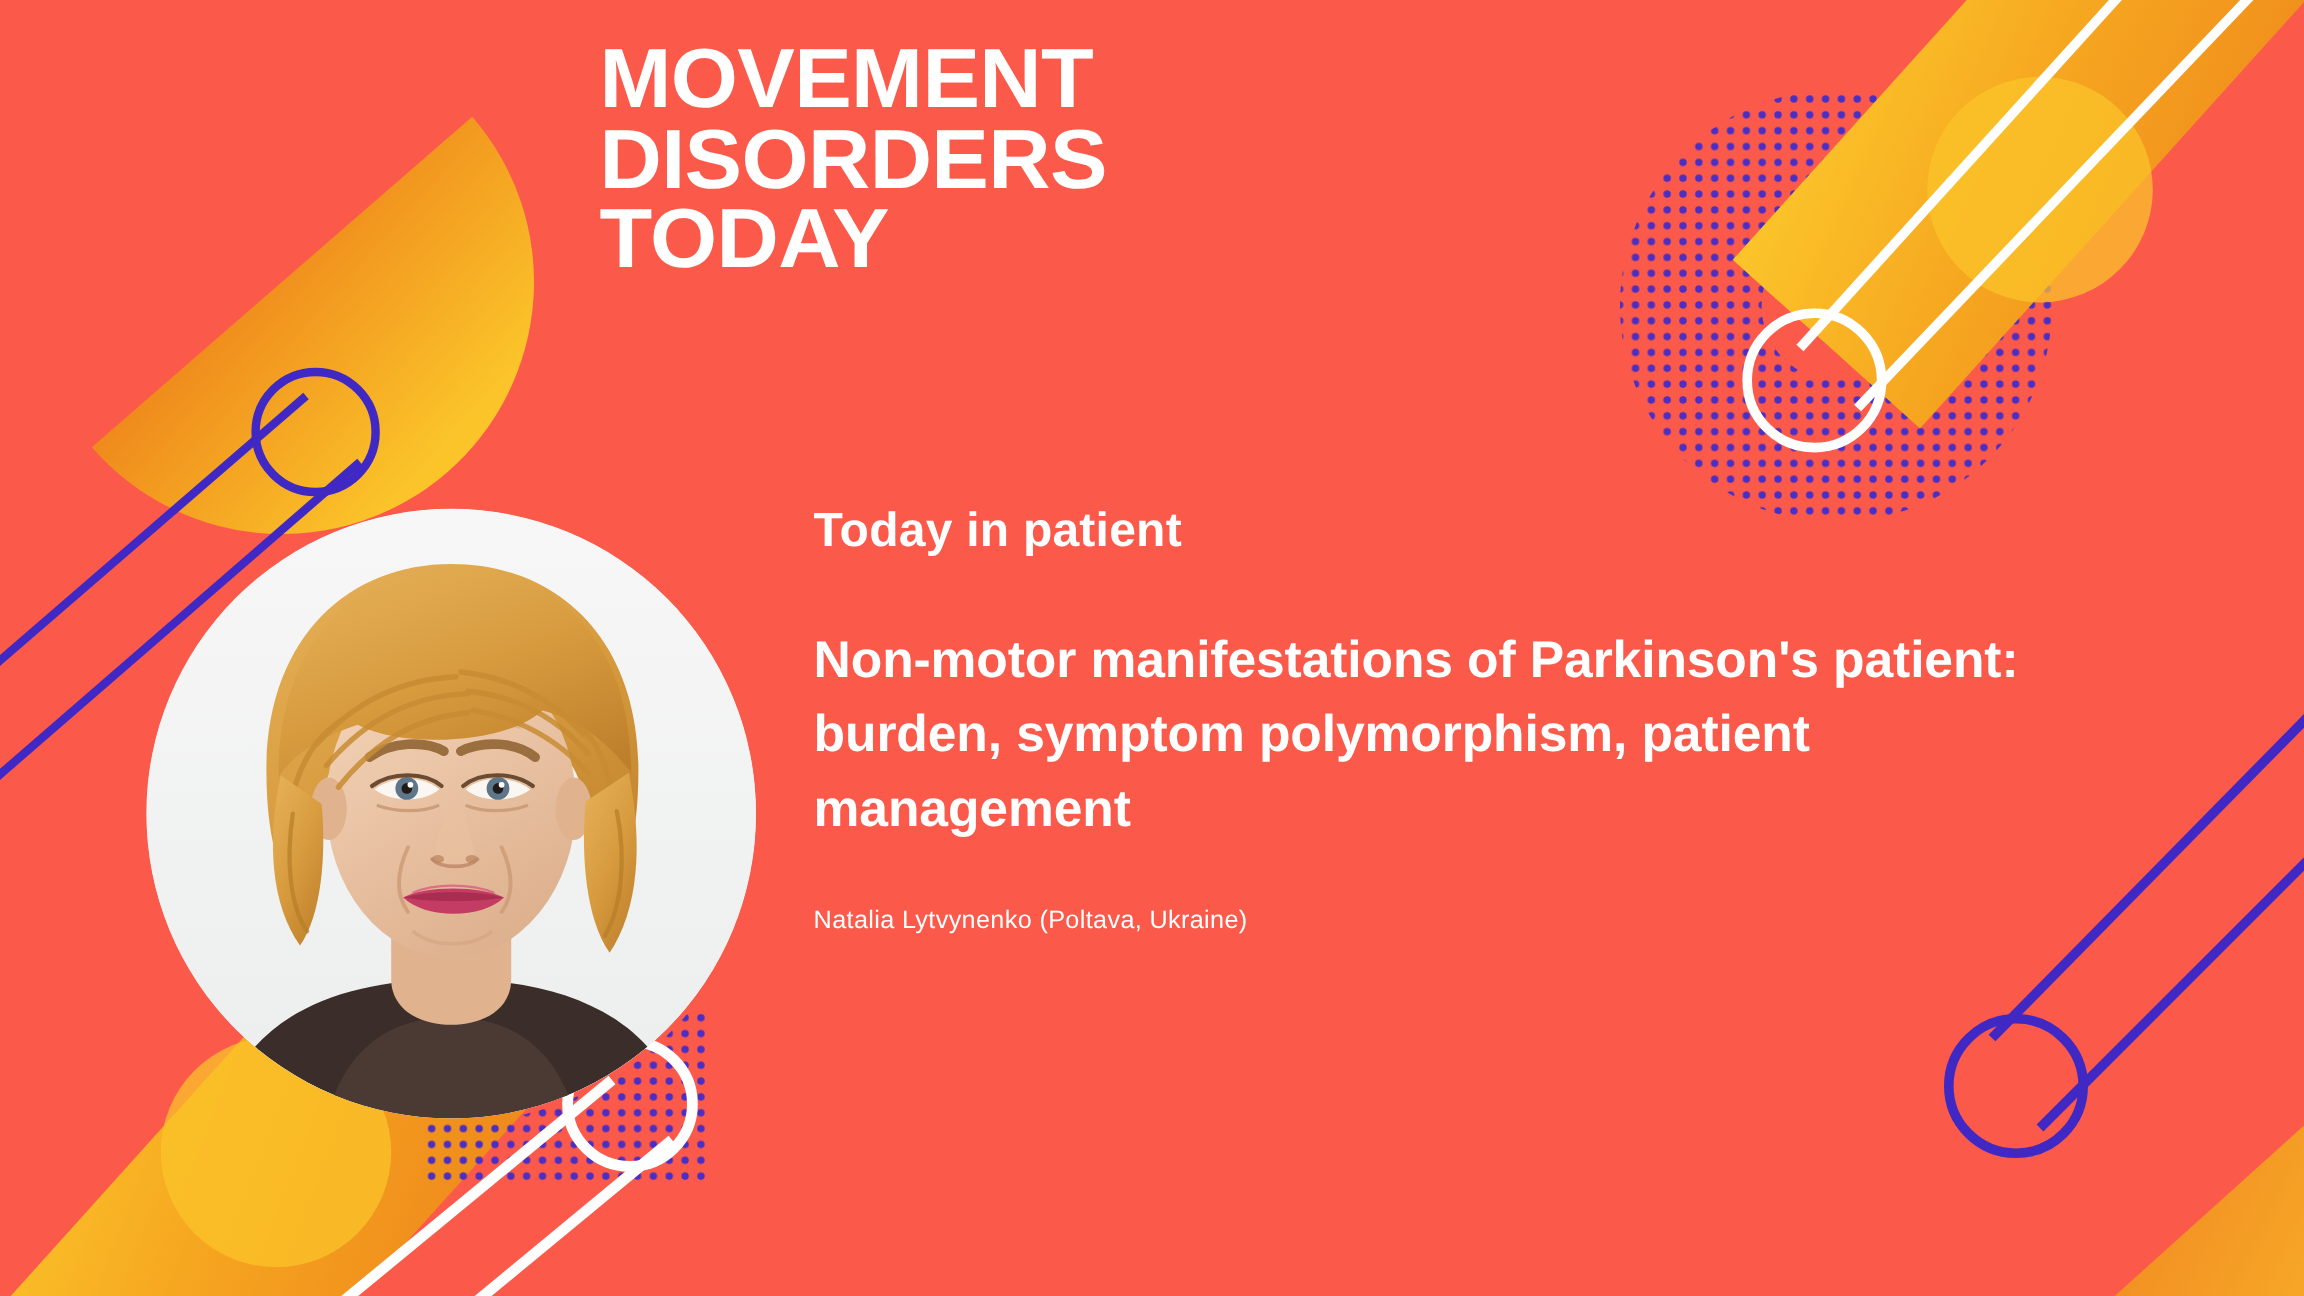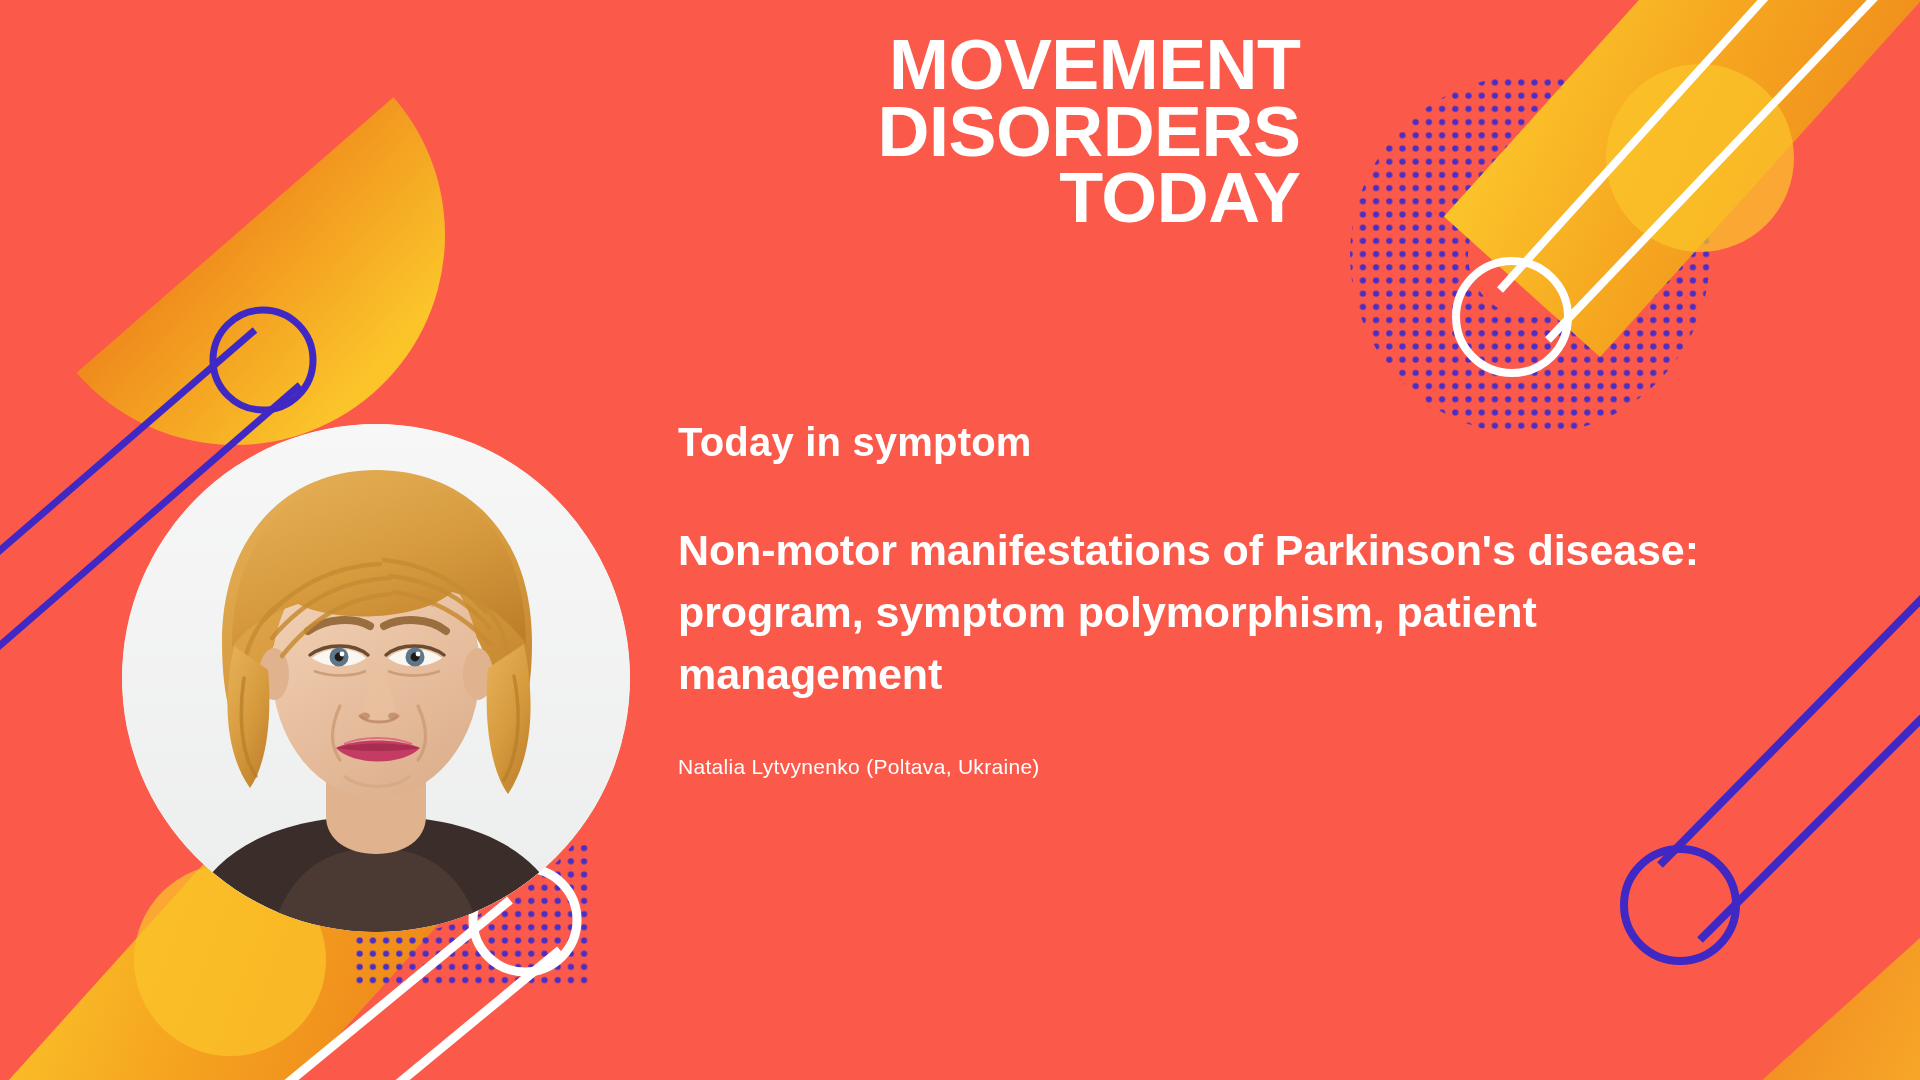--- a/index.html
+++ b/index.html
@@ -27,23 +27,23 @@
     border-radius:50%;
     overflow:hidden;
     background:#f2f3f2;
     z-index:6;
   }
   #portrait svg { display:block; width:508px; height:508px; }
 
   
   #logo {
     position:absolute;
-    left:548px; top:30px;
+    left:532px; top:30px;
     width:720px;
-    text-align:right;
+    text-align:left;
     z-index:8;
   }
   #logo .line {
     color:#ffffff;
     font-family:"Liberation Sans", sans-serif;
     font-weight:bold;
     font-size:66px;
     line-height:1.01;
     letter-spacing:-0.5px;
     transform:scaleX(1.09) scaleY(1.06);
@@ -282,18 +282,18 @@
     </svg>
   </div>
 
   <div id="logo">
     <div class="line">MOVEMENT</div>
     <div class="line">DISORDERS</div>
     <div class="line">TODAY</div>
   </div>
 
   <div id="content">
-    <div id="eyebrow">Today in symptom</div>
-    <div id="headline">Non-motor manifestations of Parkinson's disease: program, symptom polymorphism, patient management</div>
+    <div id="eyebrow">Today in patient</div>
+    <div id="headline">Non-motor manifestations of Parkinson's patient: burden, symptom polymorphism, patient management</div>
     <div id="speaker">Natalia Lytvynenko (Poltava, Ukraine)</div>
   </div>
 
 </div>
 
 </body></html>

